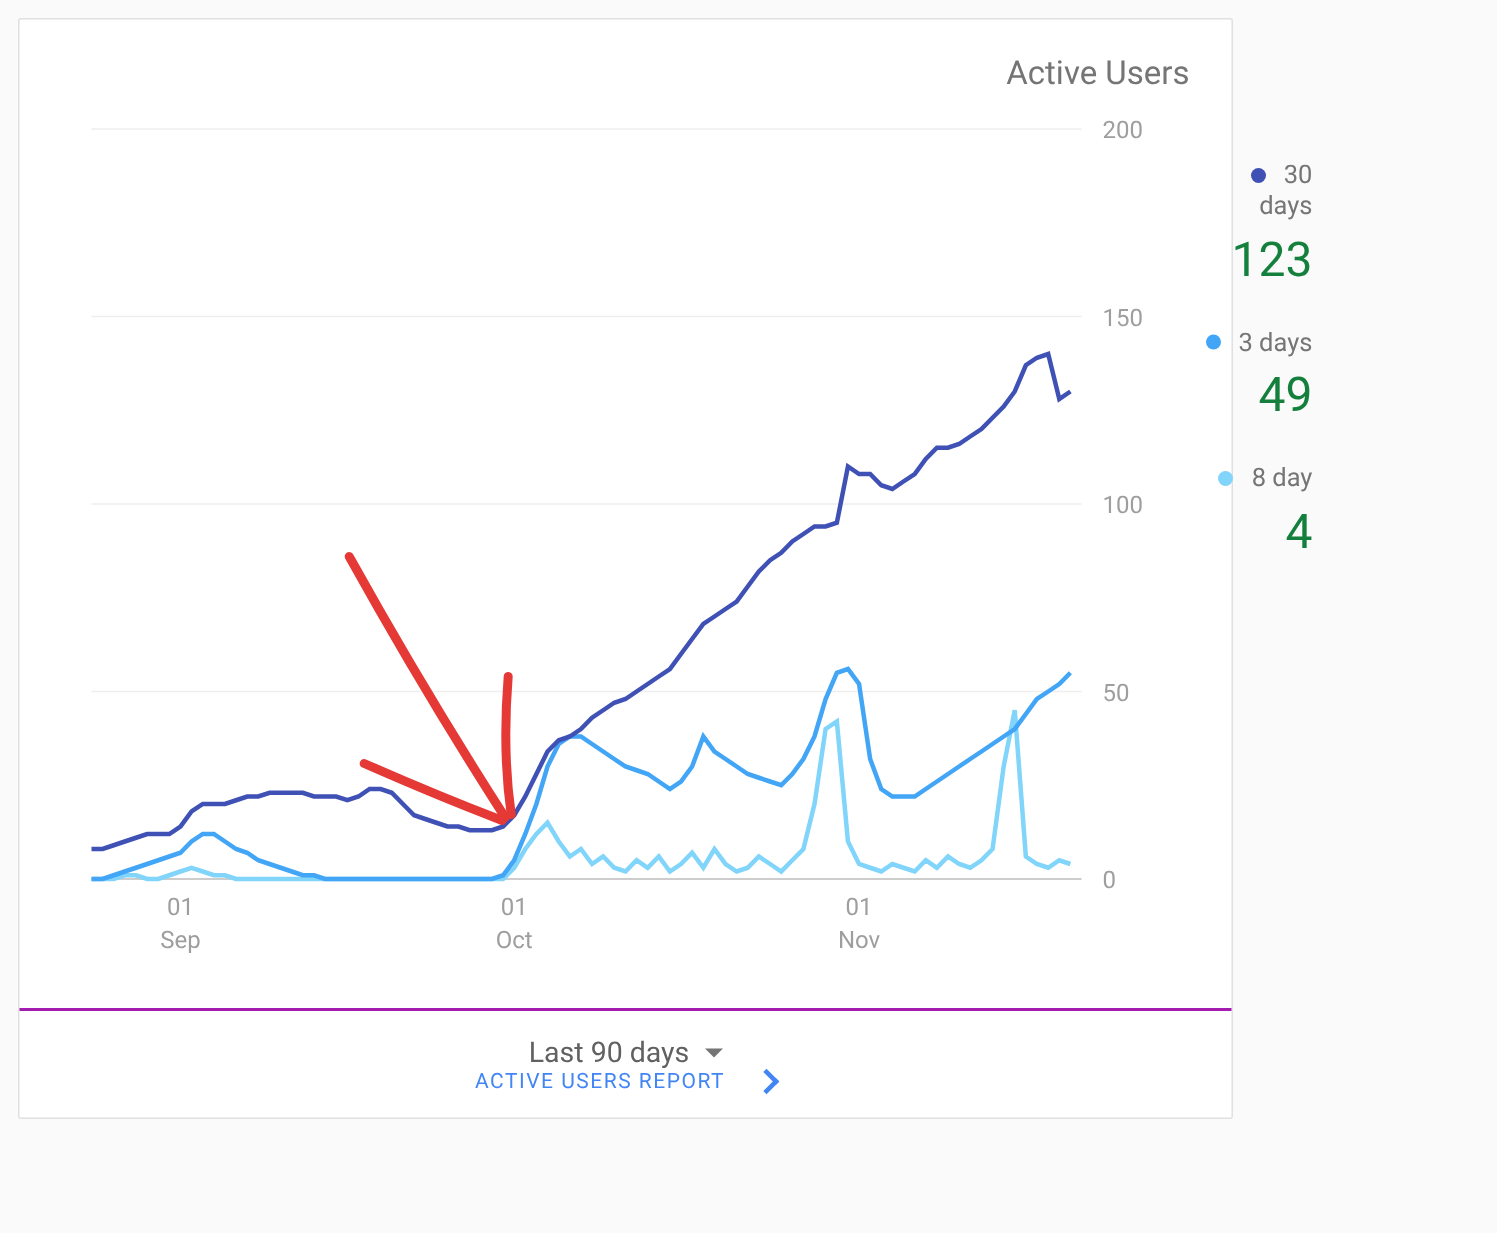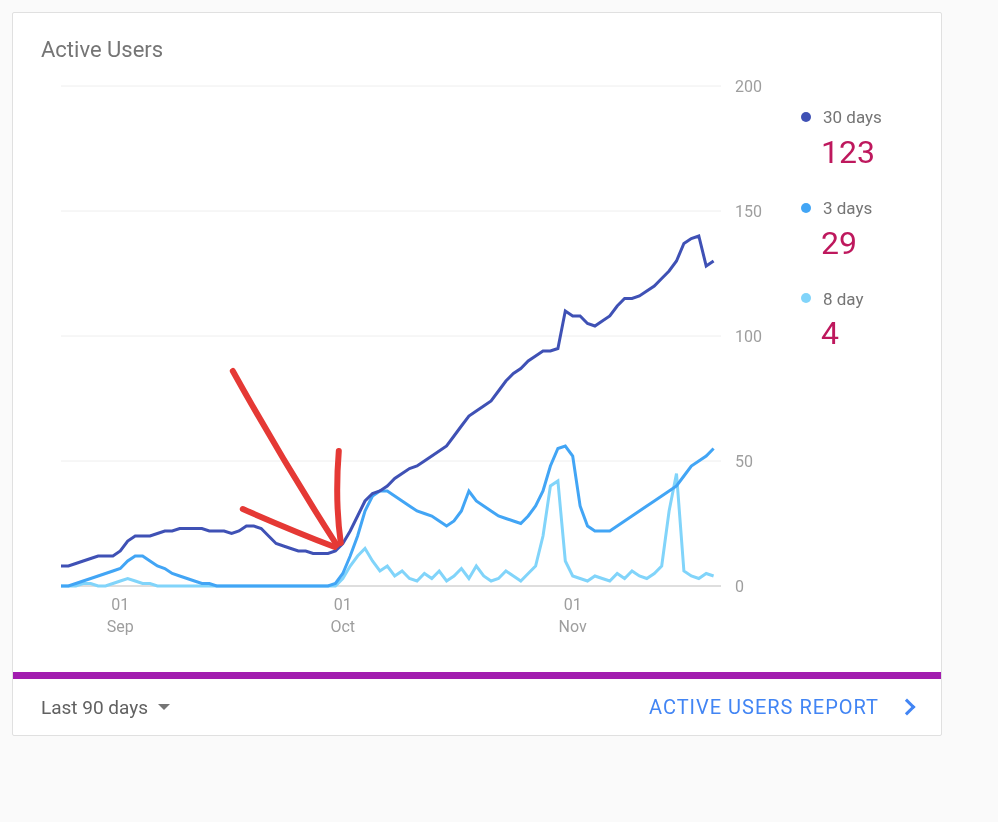--- a/index.html
+++ b/index.html
@@ -4,24 +4,25 @@
 <style>
   * { box-sizing: border-box; }
   body {
     margin: 0;
     padding: 12px;
     font-family: Roboto, "Helvetica Neue", Arial, sans-serif;
     background: #fafafa;
     color: #616161;
   }
   .card {
-    width: 930px;
+    width: 810px;
     background: #fff;
     border: 1px solid #e0e0e0;
     border-radius: 2px;
+    text-align: right;
   }
   .card-body {
     padding: 24px 28px 16px 28px;
   }
   .title {
     font-size: 22px;
     color: #757575;
     margin-bottom: 14px;
   }
   .chart-row {
@@ -43,51 +44,52 @@
   .dot {
     display: inline-block;
     width: 10px; height: 10px;
     border-radius: 50%;
     margin-right: 8px;
     vertical-align: middle;
   }
   .legend-label { font-size: 17px; color: #757575; vertical-align: middle; }
   .legend-value {
     font-size: 32px;
-    color: #be185d;
+    color: #15803d;
     margin-top: 6px;
     padding-left: 20px;
   }
   .card-footer {
     display: flex;
     align-items: center;
     justify-content: space-between;
-    border-top: 7px solid #a21caf;
+    border-top: 2px solid #a21caf;
     padding: 16px 28px;
+    flex-direction: column;
   }
   .range-selector {
     display: flex;
     align-items: center;
     gap: 10px;
     font-size: 19px;
     color: #616161;
     cursor: pointer;
   }
   .dropdown-arrow {
     width: 0; height: 0;
     border-left: 6px solid transparent;
     border-right: 6px solid transparent;
     border-top: 6px solid #757575;
   }
   .report-link {
     display: flex;
     align-items: center;
     gap: 22px;
     color: #4285f4;
-    font-size: 20px;
+    font-size: 14px;
     letter-spacing: 1px;
     cursor: pointer;
   }
   .chev {
     display: inline-block;
     width: 12px; height: 12px;
     border-top: 3px solid #4285f4;
     border-right: 3px solid #4285f4;
     transform: rotate(45deg);
   }
@@ -135,21 +137,21 @@
       </div>
       <div class="legend">
         <div class="legend-item">
           <span class="dot" id="dot0" style="background: rgb(63, 81, 181);"></span>
           <span class="legend-label">30 days</span>
           <div class="legend-value">123</div>
         </div>
         <div class="legend-item">
           <span class="dot" id="dot1" style="background: rgb(66, 165, 245);"></span>
           <span class="legend-label">3 days</span>
-          <div class="legend-value">29</div>
+          <div class="legend-value">49</div>
         </div>
         <div class="legend-item">
           <span class="dot" id="dot2" style="background: rgb(129, 212, 250);"></span>
           <span class="legend-label">8 day</span>
           <div class="legend-value">4</div>
         </div>
       </div>
     </div>
   </div>
 

